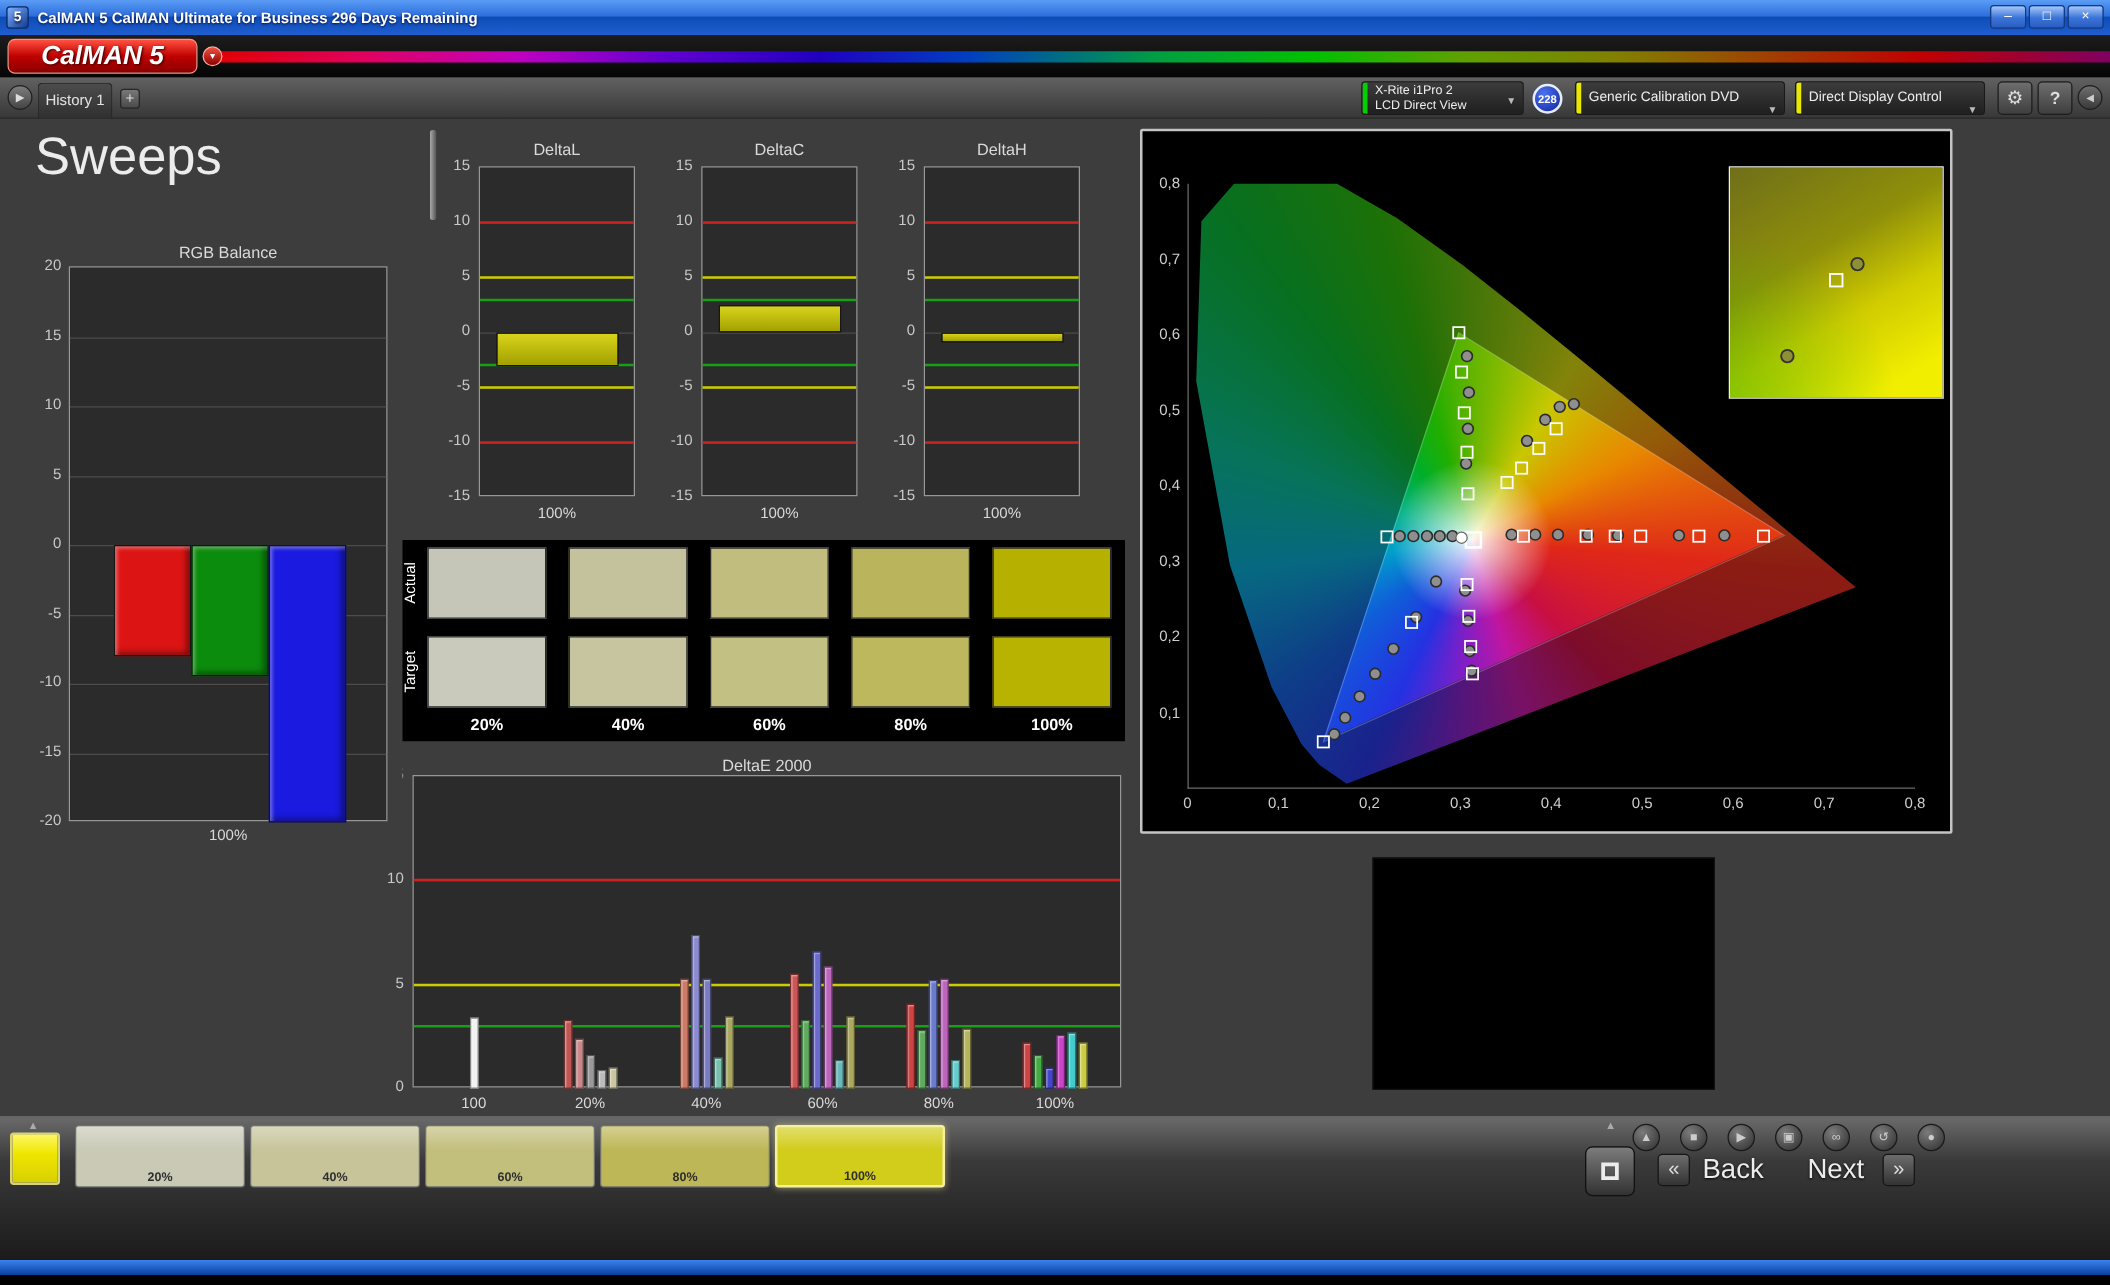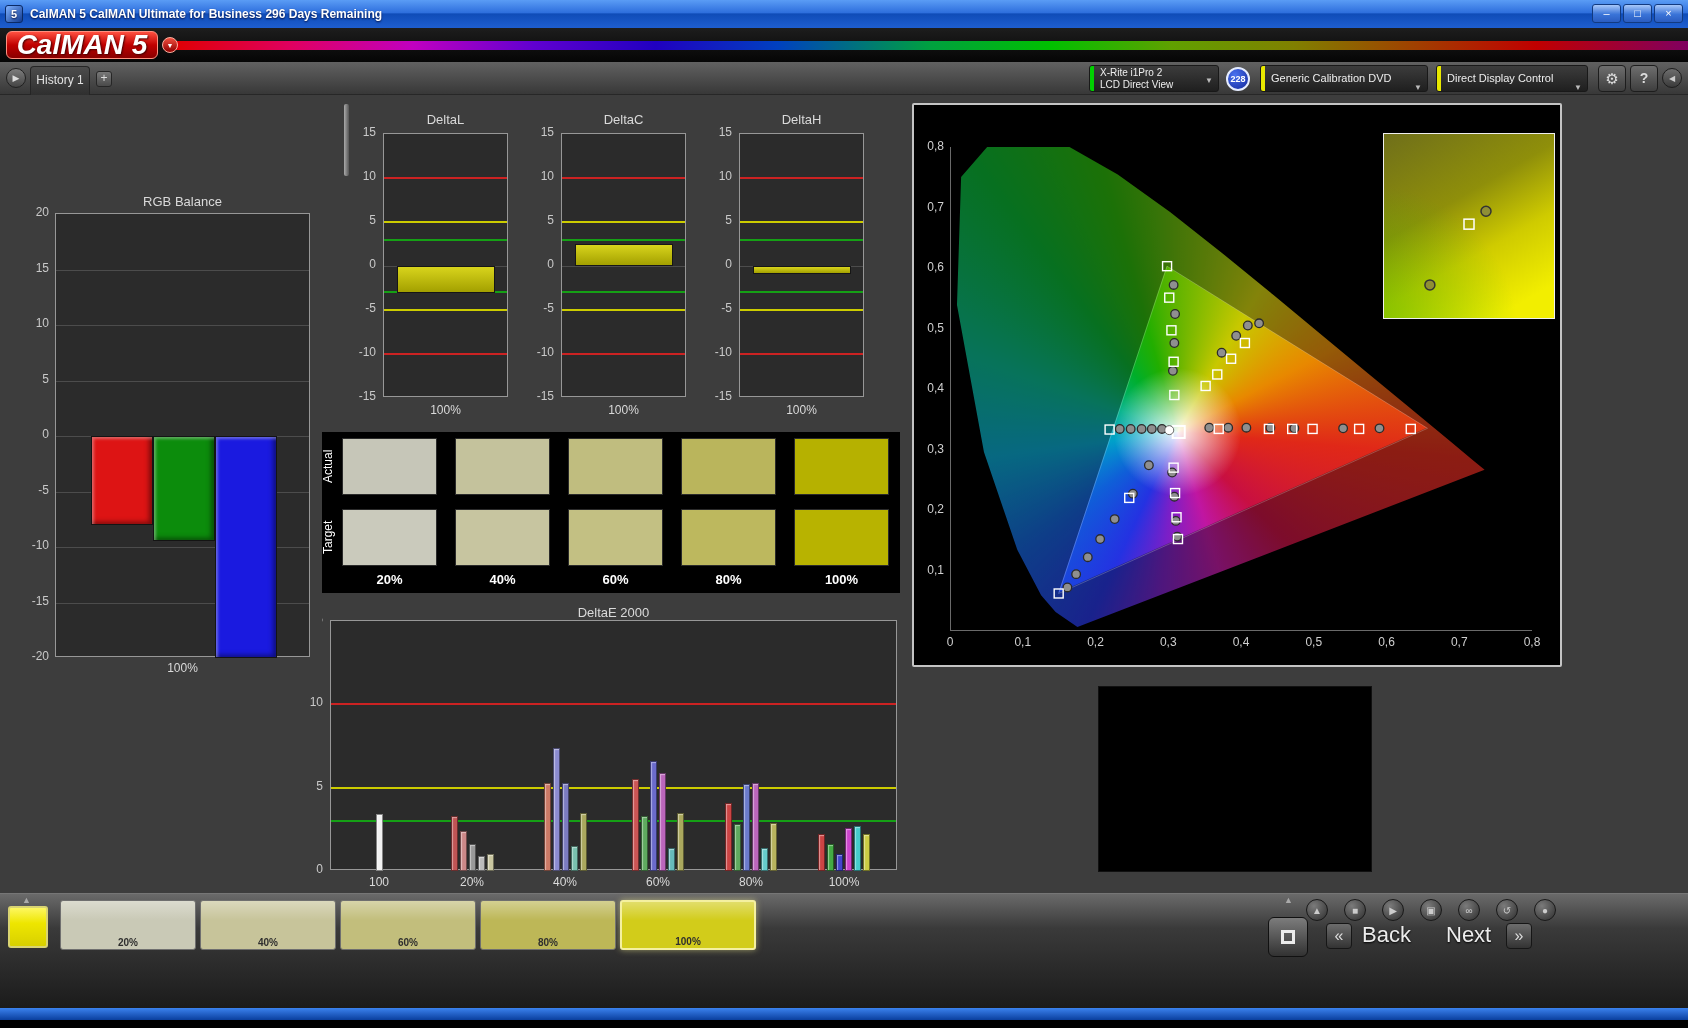--- a/index.html
+++ b/index.html
@@ -21,21 +21,21 @@
     line-height:16px;text-align:center;text-shadow:none;font-weight:normal}
 
   
   #logobar{position:absolute;left:0;top:28px;width:100%;height:34px;
     background:linear-gradient(180deg,#1d1d1d,#050505)}
   #rainbow{position:absolute;left:170px;right:0;top:13px;height:9px;
     background:linear-gradient(90deg,#e00000 0%,#e00060 8%,#c000c0 16%,#6000d0 24%,#2000c0 32%,
       #0040c0 40%,#00a040 50%,#00c000 58%,#60a000 66%,#808000 74%,#a04000 82%,#c00000 90%,#800060 100%)}
   #logo{position:absolute;left:6px;top:3px;width:152px;height:28px;border-radius:6px;
     background:linear-gradient(180deg,#ff5040,#c00000 50%,#8a0000);border:1px solid #ff9080;
-    color:#fff;font-weight:bold;font-style:italic;font-size:28px;text-align:center;line-height:26px;
+    color:#fff;font-weight:bold;font-style:italic;font-size:21px;text-align:center;line-height:26px;
     text-shadow:1px 1px 2px #400}
   #logo-arrow{position:absolute;left:162px;top:9px;width:16px;height:16px;border-radius:50%;
     background:linear-gradient(180deg,#f05040,#900000);border:1px solid #ffb0a0;
     color:#fff;font-size:7px;line-height:15px;text-align:center}
 
   
   #tabbar{position:absolute;left:0;top:62px;width:100%;height:33px;
     background:linear-gradient(180deg,#616161,#383838);border-bottom:1px solid #272727}
   #expand-btn{position:absolute;left:6px;top:6px;width:20px;height:20px;border-radius:50%;
     background:linear-gradient(180deg,#7d7d7d,#444);border:1px solid #202020;
@@ -212,20 +212,21 @@
       <div class="ddbar" id="display-accent" style="background: rgb(232, 232, 0);"></div>
       <div>Direct Display Control</div>
       <div class="ddarrow">▼</div>
     </div>
     <div id="gear-btn" class="toolbtn"><span>⚙</span></div>
     <div id="help-btn" class="toolbtn"><span>?</span></div>
     <div id="collapse-btn"><span>◀</span></div>
   </div>
 
   <div id="page-title">
+    <div>Sweeps</div>
   </div>
   <div id="panel-splitter"></div>
 
   <div id="rgb-block">
     <div id="rgb-title" class="chart-title">RGB Balance</div>
     <div id="rgb-ylabels">
         <div class="ylab" style="top: -8px;">20</div>
         <div class="ylab" style="top: 47.5px;">15</div>
         <div class="ylab" style="top: 103px;">10</div>
         <div class="ylab" style="top: 158.5px;">5</div>

